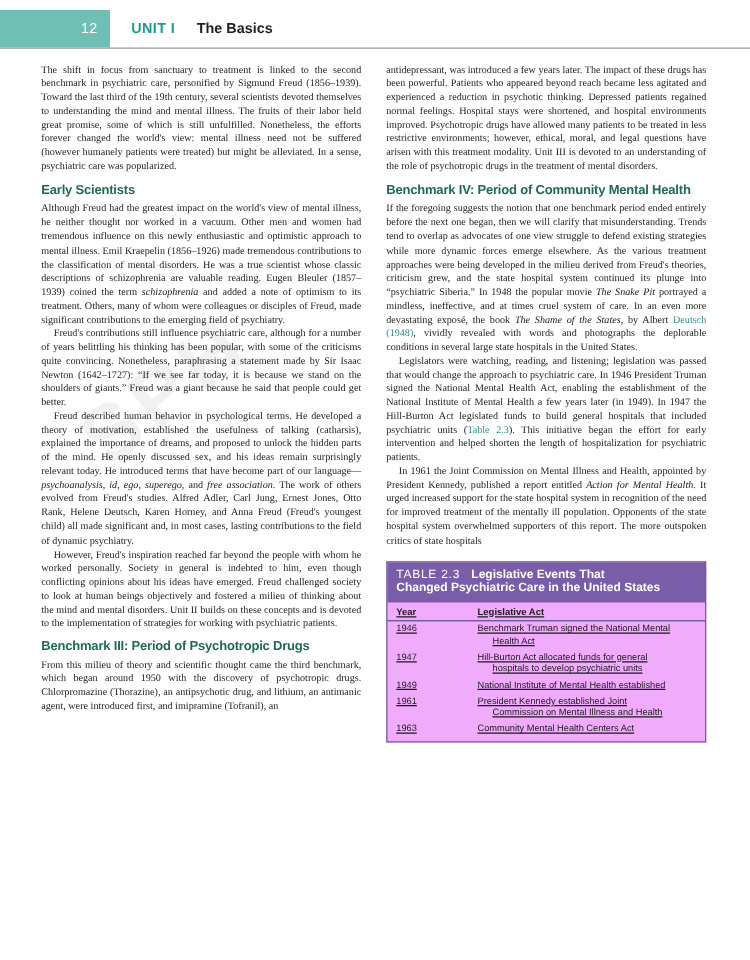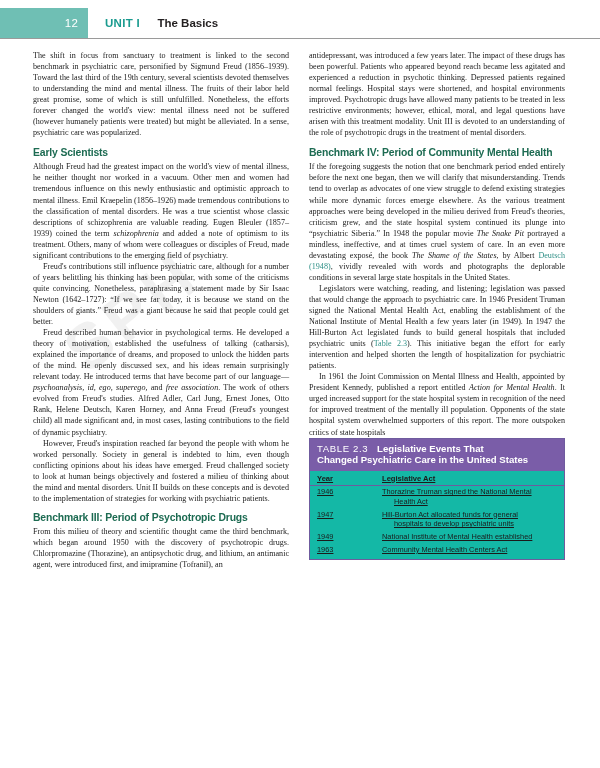--- a/index.html
+++ b/index.html
@@ -114,23 +114,23 @@
   }
   h2.sec-head.tight {
     margin-top: 8px;
   }
 
   em.ital { font-style: italic; }
   span.xref { color: #2e8f86; }
 
   
   .table-box {
-    margin-top: 0;
+    margin-top: 11px;
     border: 1.5px solid #6f5b9e;
-    background: #14b8a6;
+    background: #f0abfc;
     width: 256px;
     box-sizing: border-box;
   }
   .table-head {
     background: #7a5da8;
     color: #ffffff;
     font-family: "Liberation Sans", sans-serif;
     font-size: 9.6px;
     font-weight: bold;
     padding: 4px 6px 5px 7px;
@@ -243,29 +243,33 @@
       <table class="tbl">
         <thead>
           <tr>
             <th class="c-year">Year</th>
             <th class="c-act">Legislative Act</th>
           </tr>
         </thead>
         <tbody>
           <tr>
             <td class="c-year">1946</td>
-            <td class="c-act"><span>Thorazine Truman signed the National Mental</span><span class="wrap2">Health Act</span></td>
+            <td class="c-act"><span>Benchmark Truman signed the National Mental</span><span class="wrap2">Health Act</span></td>
           </tr>
           <tr>
             <td class="c-year">1947</td>
             <td class="c-act"><span>Hill-Burton Act allocated funds for general</span><span class="wrap2">hospitals to develop psychiatric units</span></td>
           </tr>
           <tr>
             <td class="c-year">1949</td>
             <td class="c-act">National Institute of Mental Health established</td>
+          </tr>
+          <tr>
+            <td class="c-year">1961</td>
+            <td class="c-act"><span>President Kennedy established Joint</span><span class="wrap2">Commission on Mental Illness and Health</span></td>
           </tr>
           <tr>
             <td class="c-year">1963</td>
             <td class="c-act">Community Mental Health Centers Act</td>
           </tr>
         </tbody>
       </table>
     </div>
 
   </div>

